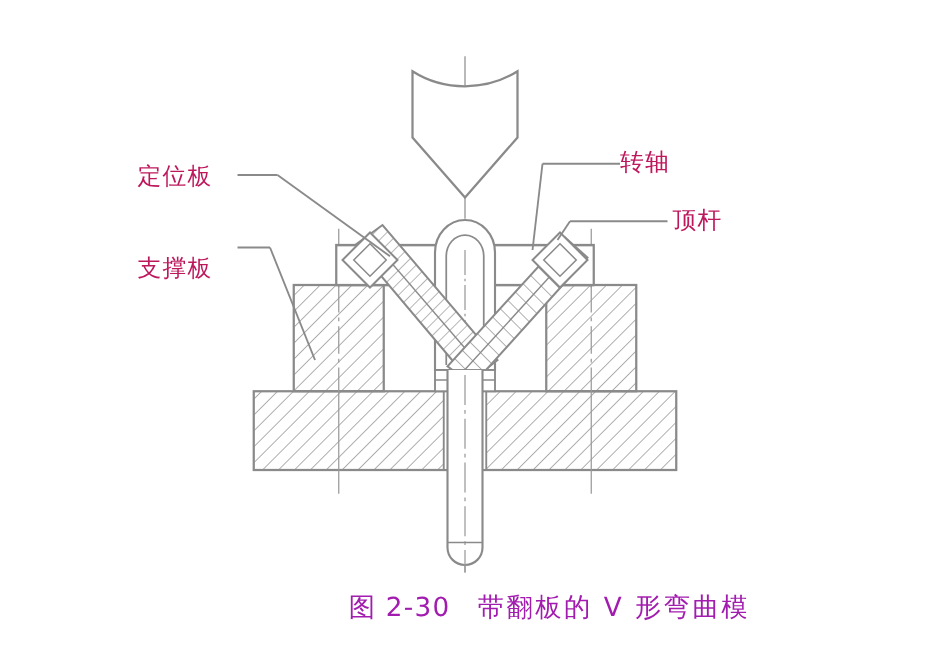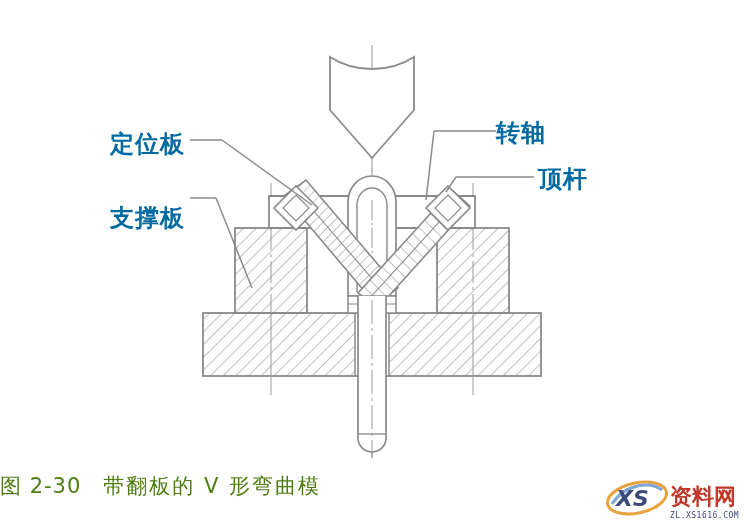--- a/index.html
+++ b/index.html
@@ -23,40 +23,40 @@
   svg#drawing {
     position: absolute;
     left: 0; top: 0;
     width: 744px;
     height: 531px;
     display: block;
   }
   .label-text {
     position: absolute;
     font-family: "DejaVu Sans", "Liberation Sans", sans-serif;
-    font-size: 24px;
-    color: #0369a1;
+    font-size: 19px;
+    color: #be185d;
     letter-spacing: 1px;
     white-space: nowrap;
-    font-weight: 700;
+    font-weight: 400;
   }
   #label-dingweiban { left: 110px; top: 128px; }
   #label-zhichengban { left: 110px; top: 186px; margin-top: 16px; }
   #label-zhuanzhou { left: 496px; top: 117px; }
   #label-dinggan  { left: 538px; top: 163px; }
 
   #caption {
     position: absolute;
     left: 0;
     top: 472px;
     width: 600px;
-    text-align: left;
+    text-align: right;
     font-family: "DejaVu Sans", "Liberation Sans", sans-serif;
     font-size: 21px;
-    color: #4d7c0f;
+    color: #a21caf;
     letter-spacing: 2px;
     white-space: nowrap;
   }
   #caption .cap-num { letter-spacing: 1px; }
   #caption .cap-gap { display: inline-block; width: 22px; }
 
   #watermark {
     position: absolute;
     left: 604px;
     top: 474px;
@@ -225,25 +225,14 @@
   <div class="label-text" id="label-zhichengban">支撑板</div>
 
   <div class="label-text" id="label-zhuanzhou">转轴</div>
 
   <div class="label-text" id="label-dinggan">顶杆</div>
 
   <div id="caption">
     <span class="cap-num">图 2-30</span><span class="cap-gap"></span><span>带翻板的 V 形弯曲模</span>
   </div>
 
-  <div id="watermark">
-    <svg viewBox="0 0 136 52" width="136" height="52">
-      <g>
-        <ellipse cx="33" cy="24" rx="30" ry="15" fill="none" stroke="#e8a33d" stroke-width="3" transform="rotate(-12 33 24)"></ellipse>
-        <path d="M 8 30 C 22 8, 48 8, 58 16" fill="none" stroke="#7fa8d8" stroke-width="3"></path>
-      </g>
-      <text class="wm-main" x="12" y="32" font-size="22" fill="#3b4a7a" font-style="italic">XS</text>
-      <text class="wm-main" x="66" y="30" font-size="22" fill="#c0392b">资料网</text>
-      <text class="wm-sub" x="66" y="44">ZL.XS1616.COM</text>
-    </svg>
-  </div>
 
 </div>
 
 </body></html>

